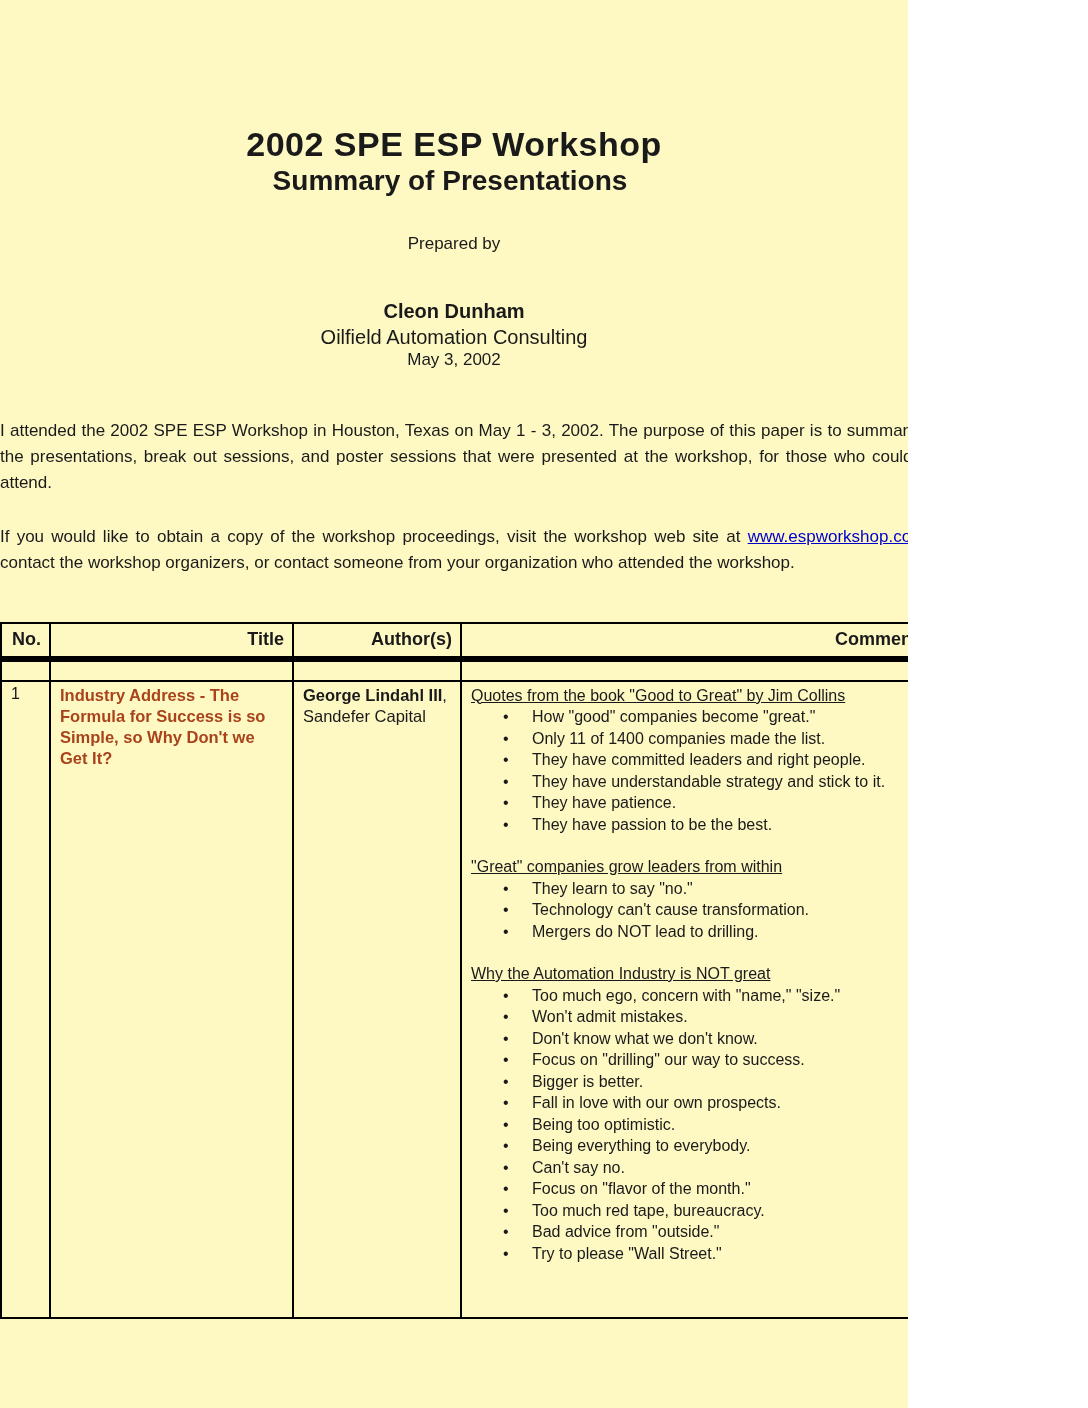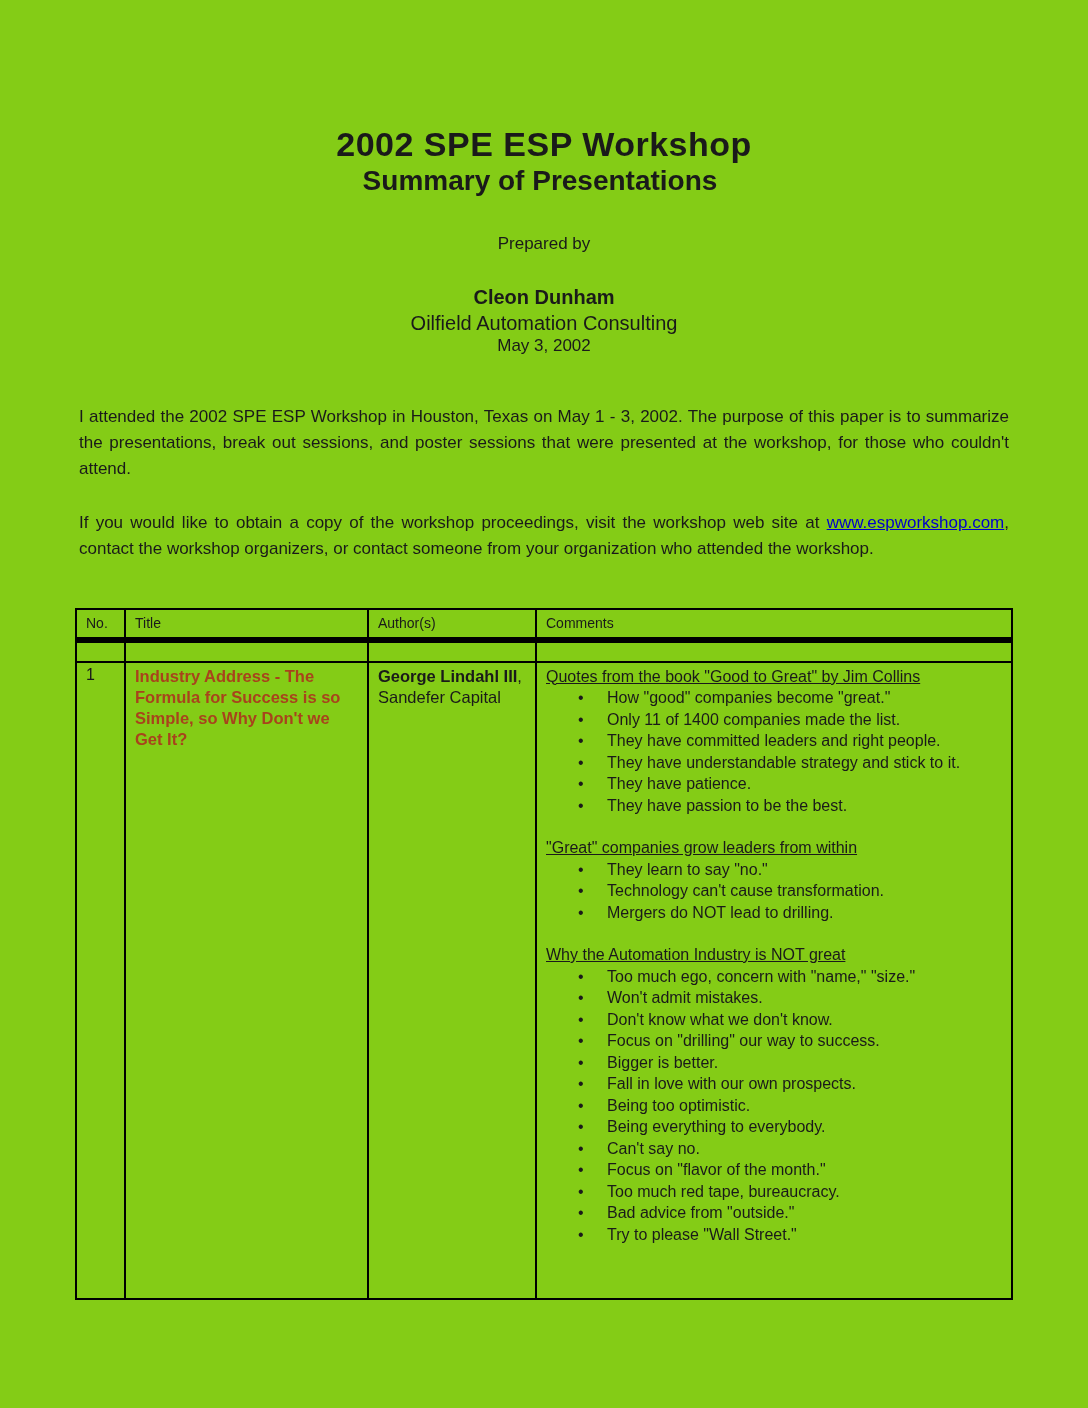--- a/index.html
+++ b/index.html
@@ -9,41 +9,41 @@
   * { box-sizing: border-box; }
   html, body { margin: 0; padding: 0; background: #ffffff; }
   body {
     width: 1088px;
     height: 1408px;
     font-family: "Liberation Sans", sans-serif;
     color: #1a1a1a;
     position: relative;
   }
   .page {
-    width: 1088px;
+    width: 908px;
     height: 1408px;
-    background: #84cc16;
+    background: #fef9c3;
     overflow: hidden;
   }
   .titleblock { text-align: center; margin-top: 126px; }
   .doc-title {
     font-size: 34px;
     font-weight: bold;
     margin: 0;
     line-height: 1.1;
     letter-spacing: 0.5px;
   }
   .doc-subtitle {
     font-size: 28px;
     font-weight: bold;
     margin: 2px 8px 0 0;
     line-height: 1.15;
   }
   .prepared-by { font-size: 17px; margin-top: 36px; }
-  .author-name { font-size: 20px; font-weight: bold; margin-top: 30px; line-height: 1.3; }
+  .author-name { font-size: 20px; font-weight: bold; margin-top: 44px; line-height: 1.3; }
   .author-org  { font-size: 20px; font-weight: normal; line-height: 1.3; }
   .doc-date { font-size: 17px; }
 
   .bodytext {
     width: 930px;
     margin: 0 auto;
     font-size: 17px;
     line-height: 26px;
     text-align: justify;
   }
@@ -62,25 +62,26 @@
   .col-author { width: 168px; }
   .col-comments { width: 476px; }
 
   table.summary th, table.summary td {
     border: 2px solid #000000;
     vertical-align: top;
     text-align: left;
     padding: 3px 8px 4px 9px;
   }
   table.summary th {
-    font-size: 14px;
-    font-weight: normal;
+    font-size: 18px;
+    font-weight: bold;
     border-bottom: 6px solid #000000;
     padding-top: 5px;
     padding-bottom: 6px;
+    text-align: right;
   }
   tr.spacer-row td { height: 22px; padding: 0; }
 
   td.cell-no { font-size: 16px; padding-top: 6px; }
   td.cell-title {
     color: var(--title-accent);
     font-weight: bold;
     font-size: 16.5px;
     line-height: 21px;
     padding-top: 7px;

